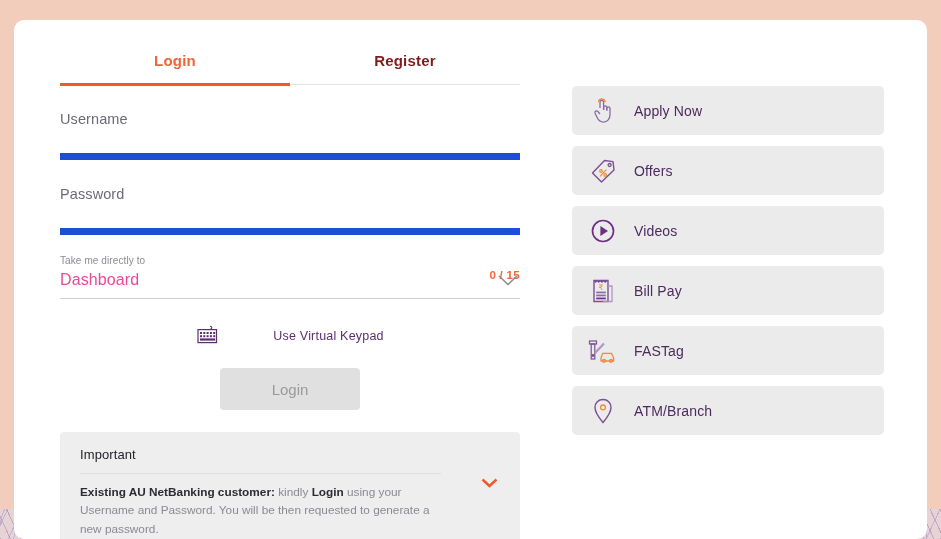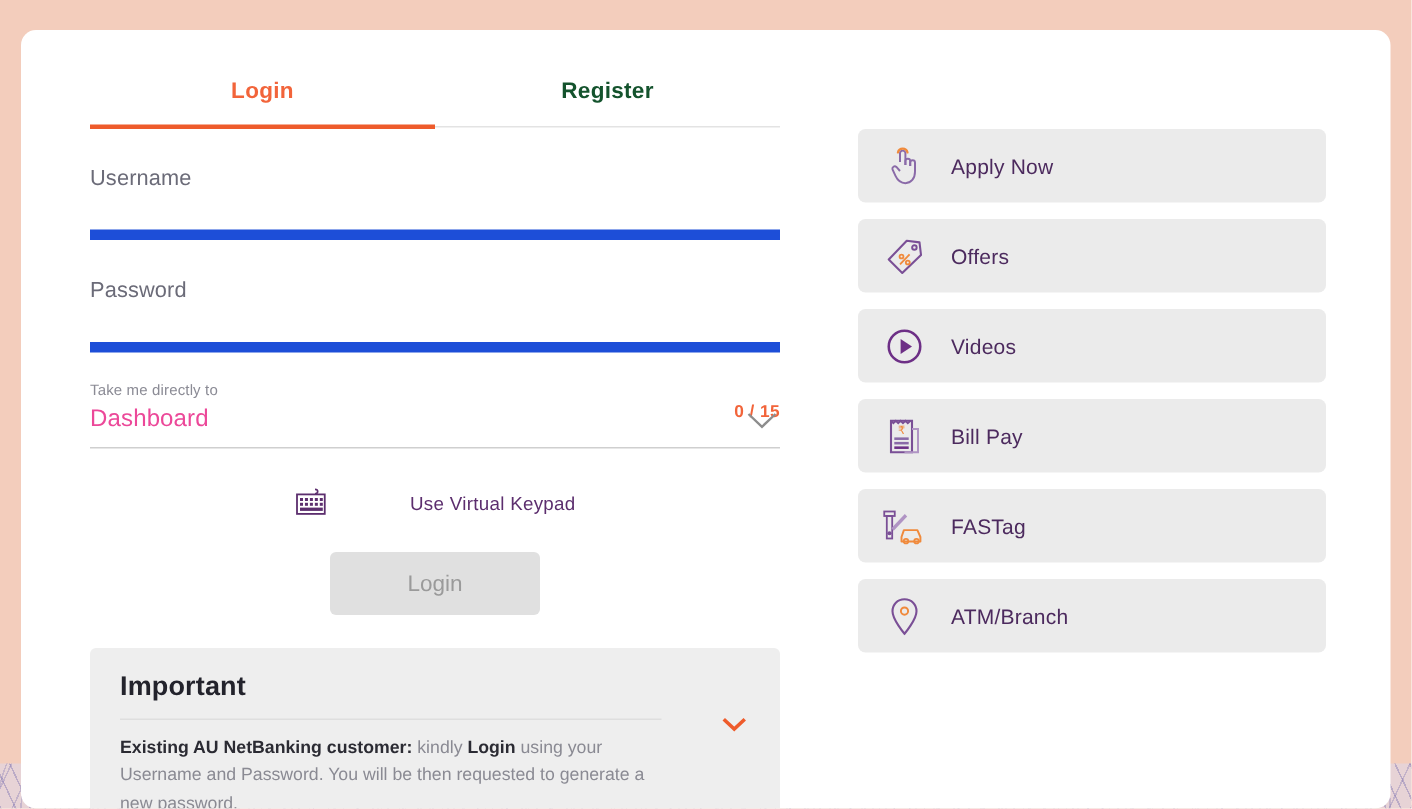--- a/index.html
+++ b/index.html
@@ -49,21 +49,21 @@
     display: flex;
     border-bottom: 1px solid #e3e3e3;
     position: relative;
   }
   .tab {
     flex: 1;
     text-align: center;
     padding: 12px 0 15px;
     font-size: 15px;
     font-weight: bold;
-    color: #14532d;
+    color: #7f1d1d;
     cursor: pointer;
     letter-spacing: .2px;
   }
   .tab.active { color: #f2643a; }
   .tab-underline {
     position: absolute;
     bottom: -1.5px; left: 0;
     width: 50%;
     height: 3px;
     background: #ee5b2b;
@@ -172,22 +172,22 @@
   .forgot-sep { color: #c9c9c9; }
 
   .important-box {
     margin-top: 22px;
     background: #eeeeee;
     border-radius: 4px;
     padding: 15px 20px 18px;
     position: relative;
   }
   .important-title {
-    font-size: 18px;
-    font-weight: bold;
+    font-size: 13px;
+    font-weight: normal;
     color: #23232c;
     letter-spacing: .1px;
   }
   .important-rule {
     border-top: 1px solid #dedede;
     margin: 11px 0 9px;
     width: 86%;
   }
   .important-text {
     font-size: 11.8px;

